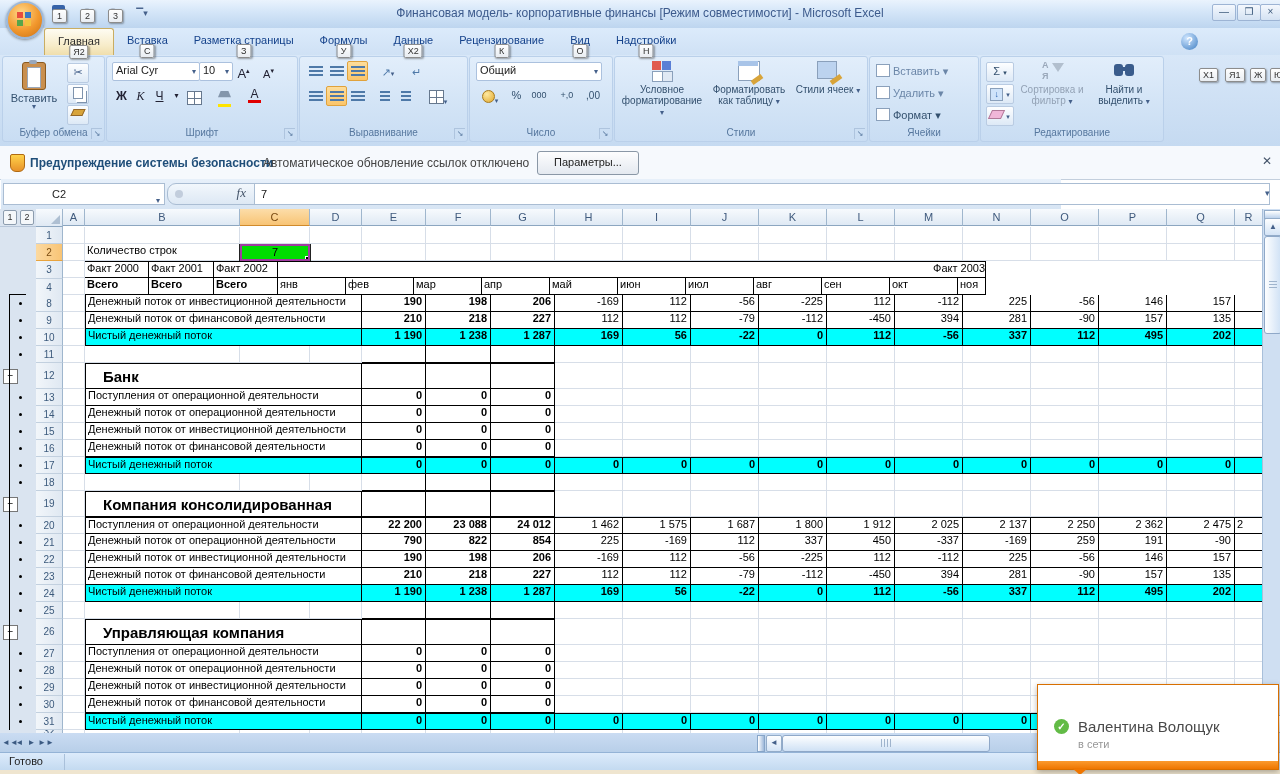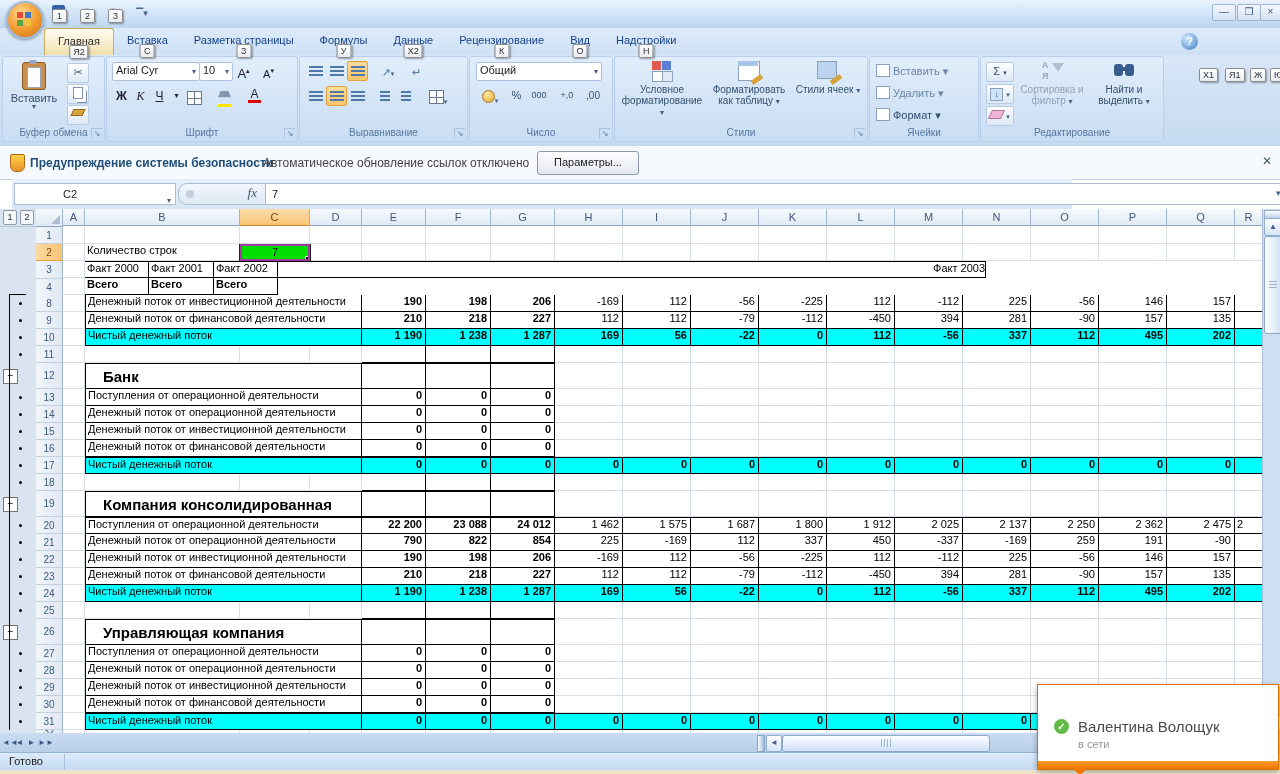--- a/index.html
+++ b/index.html
@@ -76,21 +76,21 @@
   
   #secbar{position:absolute;left:0;top:146px;width:1280px;height:33px;background:#f6f9fd;border-bottom:1px solid #c3cfdd}
   #shield{position:absolute;left:10px;top:8px;width:13px;height:16px;
     background:linear-gradient(#ffd24a,#e8922a);border:1px solid #b06a12;border-radius:2px 2px 6px 6px}
   #sec-title{position:absolute;left:30px;top:10px;font-size:12px;font-weight:bold;color:#1f4e79}
   #sec-msg{position:absolute;left:263px;top:10px;font-size:12px;color:#444}
   #sec-btn{position:absolute;left:537px;top:5px;width:100px;height:22px;border:1px solid #8a97a6;border-radius:3px;
     background:linear-gradient(#fdfdfe,#e4e9f0);font-size:11px;color:#222;text-align:center;line-height:21px}
   #sec-x{position:absolute;left:1262px;top:8px;font-size:12px;color:#44546a}
   
-  #fbar{position:absolute;left:12px;top:179px;width:1060px;height:30px;background:linear-gradient(#e7f0fa,#d7e5f4);border-bottom:1px solid #aabdd3}
+  #fbar{position:absolute;left:1px;top:179px;width:1060px;height:30px;background:linear-gradient(#e7f0fa,#d7e5f4);border-bottom:1px solid #aabdd3}
   #namebox{position:absolute;left:2px;top:4px;width:160px;height:20px;background:#fff;border:1px solid #aabdd3;font-size:11px;color:#222;line-height:20px}
   #namebox span{margin-left:48px}
   #namebox .dd{position:absolute;right:4px;top:7px;font-size:8px;color:#44608a}
   #fxcap{position:absolute;left:166px;top:4px;width:86px;height:20px;border:1px solid #aabdd3;border-radius:9px 0 0 9px;background:linear-gradient(#f2f7fc,#dde8f4)}
   #fxcap .dot{position:absolute;left:7px;top:6px;width:8px;height:8px;border-radius:50%;background:#c2cddc}
   #fxcap .fx{position:absolute;right:8px;top:1px;font-family:"Liberation Serif",serif;font-style:italic;font-size:13px;color:#44546a}
   #fval{position:absolute;left:253px;top:4px;width:1008px;height:20px;background:#fff;border:1px solid #aabdd3;font-size:11px;line-height:20px;padding-left:6px;color:#111}
   #fchev{position:absolute;left:1264px;top:9px;font-size:9px;color:#44608a}
   
   #grid{position:absolute;left:0;top:209px;width:1262px;height:524px;background:#fff;overflow:hidden}
@@ -177,20 +177,21 @@
     <span class="sq" style="left:9px;top:17px;background:#57a64a"></span>
     <span class="sq" style="left:17px;top:17px;background:#f2c23e"></span>
   </div>
   <div class="qicon" id="saveico"><span class="flop"></span></div>
   <div class="qicon" id="undoico"><span class="curl">↶</span></div>
   <div class="qicon" id="redoico"><span class="curl">↷</span></div>
   <div class="qicon" id="qatdrop">▔▾</div>
   <span class="keytip kt-abs" style="left:52px;top:9px">1</span>
   <span class="keytip kt-abs" style="left:80px;top:9px">2</span>
   <span class="keytip kt-abs" style="left:108px;top:9px">3</span>
+  <div id="title-text">Финансовая модель- корпоративные финансы  [Режим совместимости] - Microsoft Excel</div>
   <div class="winbtn" style="left:1212px">—</div>
   <div class="winbtn" style="left:1237px">❒</div>
   <div class="winbtn" style="left:1260px;width:19px">×</div>
 </div>
 
 <div id="tabrow">
   <div id="rtabs">
       <div class="rtab active">Главная<span class="keytip">Я2</span></div>
       <div class="rtab">Вставка<span class="keytip">С</span></div>
       <div class="rtab">Разметка страницы<span class="keytip">З</span></div>
@@ -430,20 +431,33 @@
         <div class="vst">
           <div class="c tb bt hl h17" style="width:65px">Факт 2001</div>
           <div class="c tb nb hl h17" style="width:65px">Всего</div>
         </div>
         <div class="vst">
           <div class="c tb bt hl h17" style="width:64px">Факт 2002</div>
           <div class="c tb nb hl h17" style="width:64px">Всего</div>
         </div>
         <div class="vst">
           <div class="c tb bt hcen h17" style="width:708px">Факт 2003</div>
+          <div style="display:flex">
+            <div class="c tb hl h17" style="width:68px">янв</div>
+            <div class="c tb hl h17" style="width:68px">фев</div>
+            <div class="c tb hl h17" style="width:68px">мар</div>
+            <div class="c tb hl h17" style="width:68px">апр</div>
+            <div class="c tb hl h17" style="width:68px">май</div>
+            <div class="c tb hl h17" style="width:68px">июн</div>
+            <div class="c tb hl h17" style="width:68px">июл</div>
+            <div class="c tb hl h17" style="width:68px">авг</div>
+            <div class="c tb hl h17" style="width:68px">сен</div>
+            <div class="c tb hl h17" style="width:68px">окт</div>
+            <div class="c tb hl h17" style="width:28px">ноя</div>
+          </div>
         </div>
       </div>
       <div class="row" style="height:17px;overflow:hidden">
         <div class="gut">
           <span class="odot"></span>
         </div>
         <div class="rh">8</div>
         <div class="c g" style="width:22px"></div>
         <div class="c tb bl lbl" style="width:277px">Денежный поток от инвестиционной деятельности</div>
         <div class="c tb num nb" style="width:64px">190</div>

